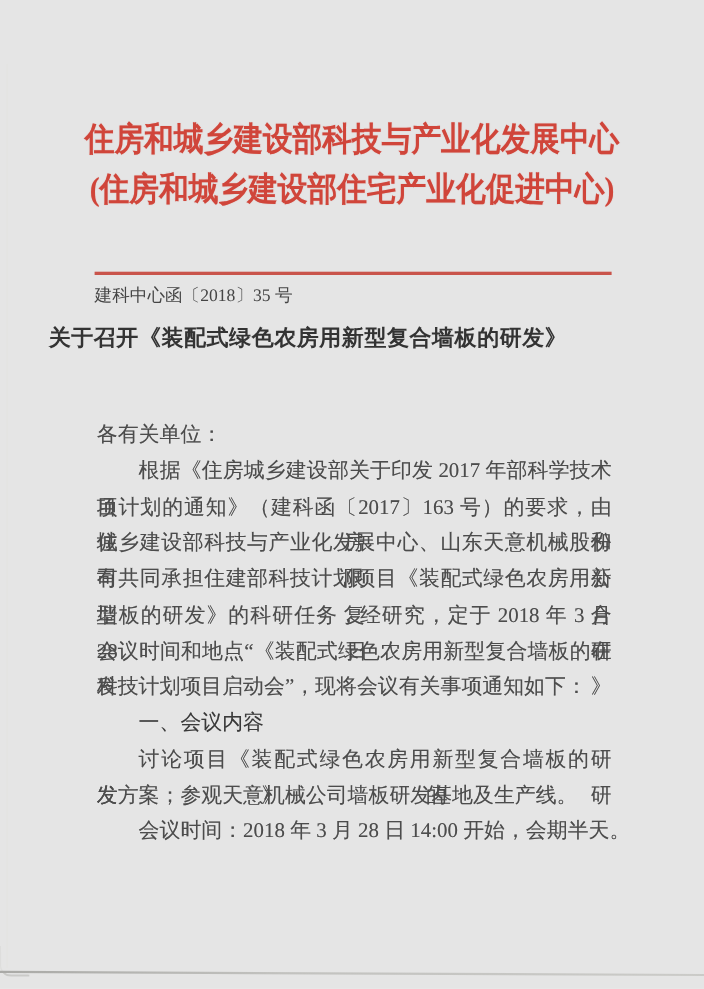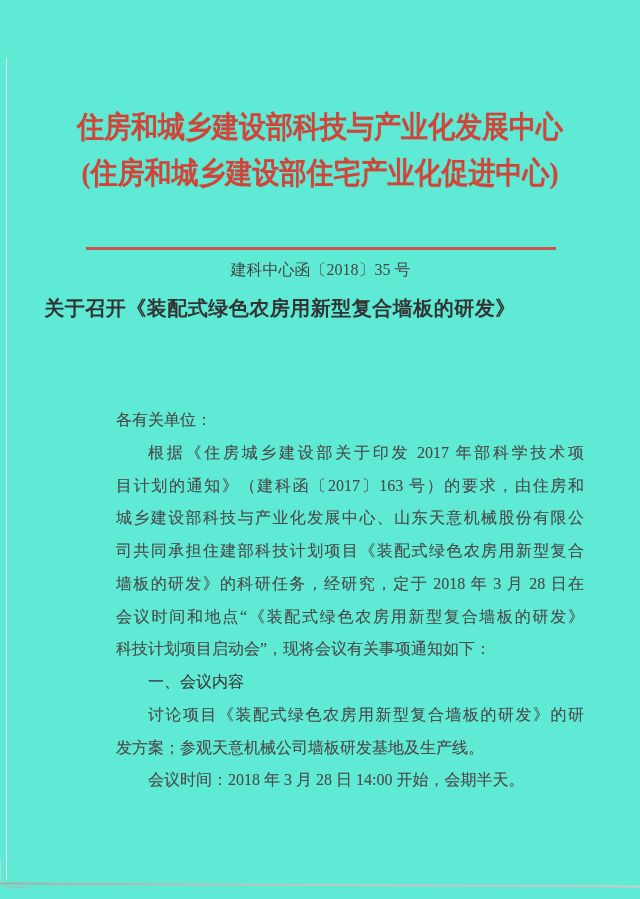--- a/index.html
+++ b/index.html
@@ -5,21 +5,21 @@
   html, body {
     margin: 0;
     padding: 0;
     background: #ffffff;
   }
   .page {
     position: relative;
     width: 640px;
     height: 899px;
     margin: 0;
-    background: #5eead4;
+    background: #e5e5e5;
     overflow: hidden;
     font-family: "Liberation Serif", "DejaVu Serif", serif;
   }
   
   .scan-left-line {
     position: absolute;
     left: 6px;
     top: 58px;
     width: 1px;
     height: 822px;
@@ -71,49 +71,48 @@
     width: 470px;
     height: 3px;
     background: #c9544b;
   }
 
   .ref-number {
     position: absolute;
     top: 258px;
     left: 86px;
     width: 469px;
-    text-align: center;
+    text-align: left;
     font-size: 16px;
     line-height: 24px;
     color: #454545;
   }
 
   .doc-title {
     position: absolute;
     top: 290px;
     left: 0;
     width: 560px;
     text-align: center;
     font-size: 20px;
     line-height: 36px;
     font-weight: bold;
     color: #333333;
     letter-spacing: 0.5px;
   }
 
   .body-block {
     position: absolute;
-    top: 404px;
+    top: 380px;
     left: 88px;
     width: 468px;
-    font-size: 16px;
+    font-size: 19px;
     line-height: 32.75px;
     color: #4c4c4c;
     text-shadow: 0 0 0.5px rgba(76, 76, 76, 0.4);
-    margin-left: 28px;
   }
   .body-line {
     height: 32.75px;
     white-space: nowrap;
   }
   .body-line.fill {
     white-space: normal;
     text-align: justify;
     text-align-last: justify;
   }

